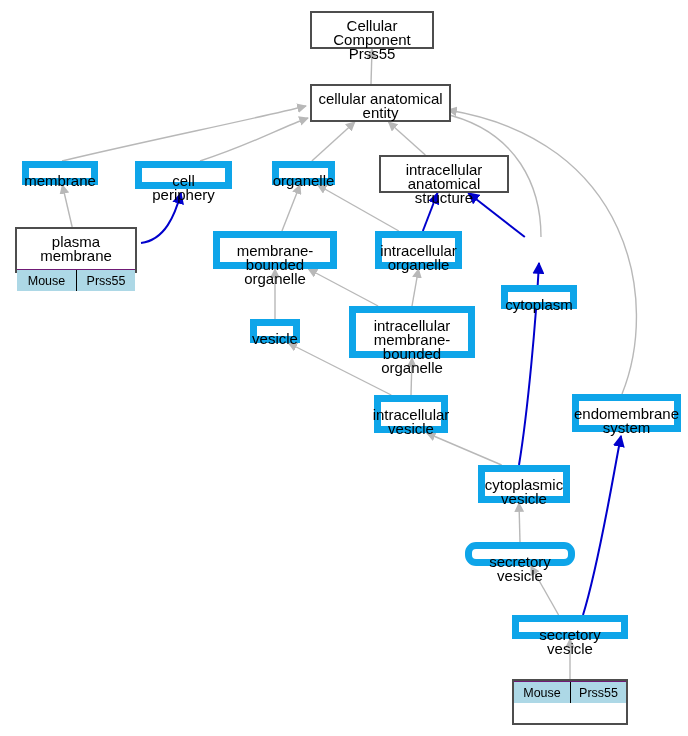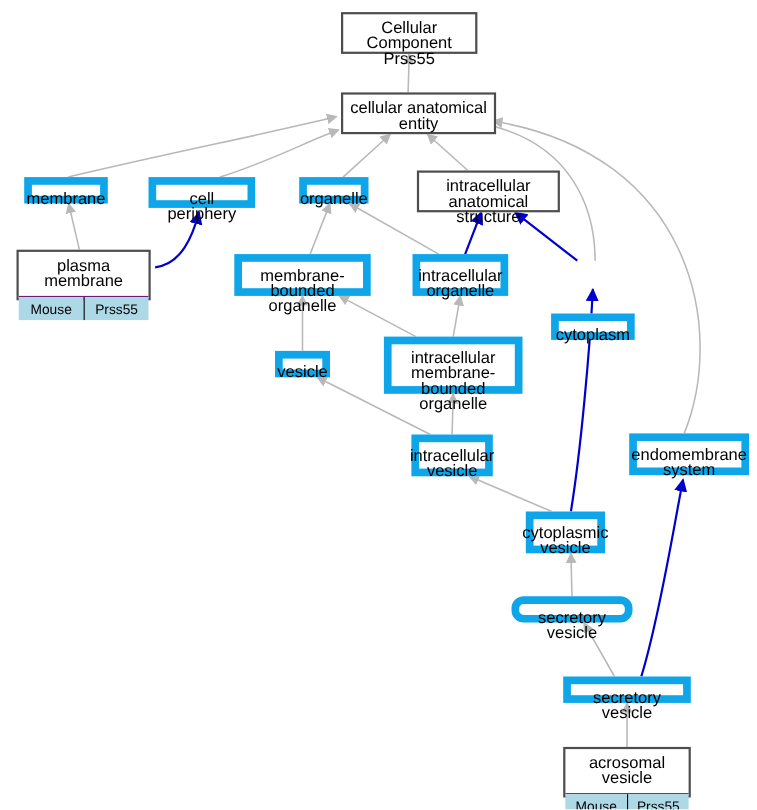--- a/index.html
+++ b/index.html
@@ -160,31 +160,30 @@
 organelle</div>
       </div>
       <div class="node" style="left: 374px; top: 395px; width: 74px; height: 38px;">
         <div class="title">intracellular
 vesicle</div>
       </div>
       <div class="node" style="left: 572px; top: 394px; width: 109px; height: 38px;">
         <div class="title">endomembrane
 system</div>
       </div>
-      <div class="node" style="left: 478px; top: 465px; width: 72px; height: 38px;">
+      <div class="node" style="left: 478px; top: 465px; width: 92px; height: 38px;">
         <div class="title">cytoplasmic
 vesicle</div>
       </div>
       <div class="node" style="left: 465px; top: 542px; width: 110px; height: 24px; border-radius: 11px;">
         <div class="title">secretory vesicle</div>
       </div>
       <div class="node" style="left: 512px; top: 615px; width: 116px; height: 24px;">
         <div class="title">secretory vesicle</div>
       </div>
       <div class="node thick" style="left: 512px; top: 679px; width: 116px; height: 46px;">
-        <div class="title">acrosomal vesicle</div>
         <div class="genes">
           <div class="cell">Mouse</div>
           <div class="cell">Prss55</div>
         </div>
       </div>
     </div>
 </div>
 
 </body></html>

